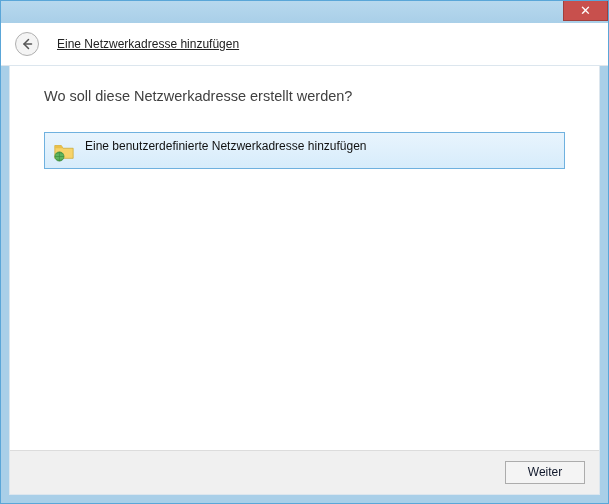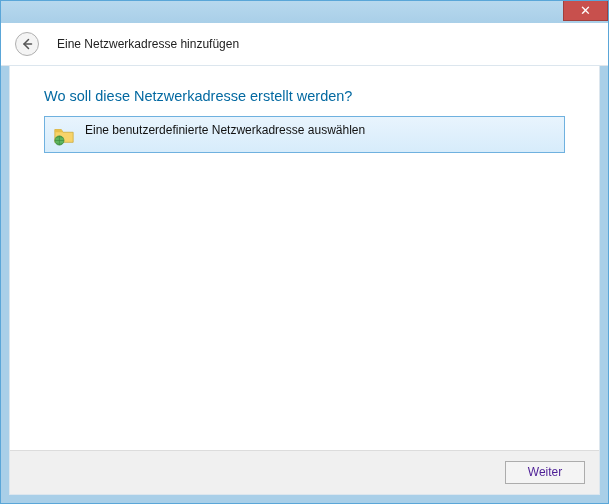--- a/index.html
+++ b/index.html
@@ -58,41 +58,42 @@
     display: flex;
     align-items: center;
     justify-content: center;
     margin-right: 18px;
     box-sizing: border-box;
   }
   .back-btn svg { width: 12px; height: 12px; }
   .header-title {
     font-size: 12px;
     color: #222;
+    text-decoration: underline;
   }
   .content-wrap {
     position: absolute;
     left: 8px;
     right: 8px;
     top: 64px;
     bottom: 8px;
     background: #fff;
     box-sizing: border-box;
     border: 1px solid #dce6ee;
   }
   .content {
     position: absolute;
     left: 0; right: 0; top: 0; bottom: 44px;
     padding: 22px 34px 10px 34px;
     box-sizing: border-box;
   }
   .heading {
-    color: #0369a1;
+    color: #404040;
     font-size: 14.5px;
-    margin-bottom: 12px;
+    margin-bottom: 28px;
   }
   .option {
     border: 1px solid #6fb1df;
     background: linear-gradient(#e8f4fd, #d7ecfb);
     padding: 6px 8px;
     display: flex;
     align-items: flex-start;
     gap: 10px;
     box-sizing: border-box;
   }
@@ -129,21 +130,21 @@
     padding-right: 14px;
     gap: 8px;
     box-sizing: border-box;
   }
   .btn {
     min-width: 80px;
     height: 23px;
     background: #f4f4f4;
     border: 1px solid #acacac;
     font-size: 12px;
-    color: #4c1d95;
+    color: #0f172a;
     padding: 0 12px;
     box-sizing: border-box;
     line-height: 21px;
     text-align: center;
     font-family: inherit;
   }
 </style>
 </head>
 <body>
 
@@ -172,21 +173,21 @@
       <div class="option">
         <div class="icon-slot">
           <svg viewBox="0 0 24 24" width="22" height="22">
             <path d="M2 6 L9 6 L11 9 L22 9 L22 20 L2 20 Z" fill="#f7d36a" stroke="#caa633" stroke-width="0.8"></path>
             <path d="M2 6 L9 6 L11 9 L2 9 Z" fill="#e9bf4a"></path>
             <circle cx="7" cy="18" r="5" fill="#5fb55f" stroke="#3c8c3c" stroke-width="0.8"></circle>
             <path d="M2 18 L12 18 M7 13 L7 23 M3.7 14.7 A6 6 0 0 1 10.3 14.7 M3.7 21.3 A6 6 0 0 0 10.3 21.3" stroke="#3c8c3c" stroke-width="0.7" fill="none"></path>
           </svg>
         </div>
         <div class="text-slot">
-          <div class="option-title">Eine benutzerdefinierte Netzwerkadresse auswählen</div>
+          <div class="option-title">Eine benutzerdefinierte Netzwerkadresse hinzufügen</div>
         </div>
       </div>
     </div>
 
     <div class="footer">
       <button class="btn">Weiter</button>
     </div>
   </div>
 
 </div>

